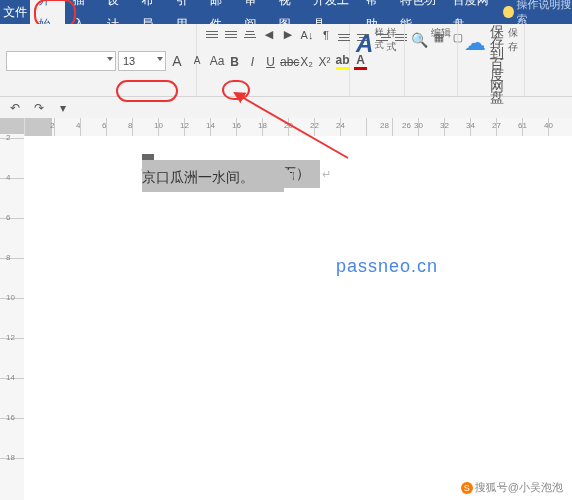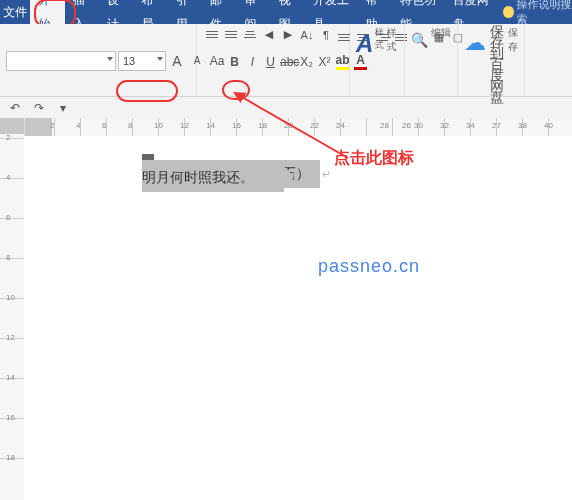--- a/index.html
+++ b/index.html
@@ -266,21 +266,21 @@
           <div class="num" style="left: 356px;">28</div>
           <div class="seg" style="left: 394px;"></div>
           <div class="num" style="left: 390px;">30</div>
           <div class="seg" style="left: 420px;"></div>
           <div class="num" style="left: 416px;">32</div>
           <div class="seg" style="left: 446px;"></div>
           <div class="num" style="left: 442px; text-align: right;">34</div>
           <div class="seg" style="left: 472px;"></div>
           <div class="num" style="left: 468px;">27</div>
           <div class="seg" style="left: 498px;"></div>
-          <div class="num" style="left: 494px;">38</div>
+          <div class="num" style="left: 494px;">61</div>
           <div class="seg" style="left: 524px;"></div>
           <div class="num" style="left: 520px;">40</div>
         </div>
   </div>
   <div class="vruler">
     <div class="darkseg" style="top:0;height:16px"></div>
     <div id="vrule">
           <div class="seg" style="top: 20px;"></div>
           <div style="position: absolute; top: 15px; left: 6px;">2</div>
           <div class="seg" style="top: 60px;"></div>
@@ -306,30 +306,30 @@
       <span class="ln title"><b>牧童</b>&nbsp;&nbsp;&nbsp;<span>（北宋.吕岩）</span><span class="ret">↵</span></span>
       <span class="ln"><span class="wavy">草铺横野</span>六七里，<span class="ret">↵</span></span>
       <span class="ln"><span class="wavy">笛弄</span>晚风三四声。<span class="ret">↵</span></span>
       <span class="ln"><span>归来饱饭黄昏后，</span><span class="ret">↵</span></span>
       <span class="ln"><span>不脱蓑衣卧月明。</span><span class="ret">↵</span></span>
       <span class="ln"><span class="ret">↵</span></span>
       <span class="ln"><span class="sel-block"><b>泊船瓜洲</b>&nbsp;&nbsp;&nbsp;<span>（北宋.王安石）</span></span><span class="ret">↵</span></span>
       <span class="ln"><span class="sel-row">京口瓜洲一水间，</span><span class="ret">↵</span></span>
       <span class="ln"><span class="sel-row">钟山只隔数重山。</span><span class="ret">↵</span></span>
       <span class="ln"><span class="sel-row">春风又绿江南岸，</span><span class="ret">↵</span></span>
-      <span class="ln"><span class="sel-row">明月何时照我还。</span><span class="ret">↵</span></span>
+      <span class="ln"><span class="sel-row">京口瓜洲一水间。</span><span class="ret">↵</span></span>
     </div>
   </div>
 </div>
 
 <svg class="arrow-svg" style="left:230px;top:90px" width="140" height="80">
   <defs>
         <marker id="ah" markerWidth="8" markerHeight="8" refX="2" refY="3" orient="auto">
           <path d="M0,0 L6,3 L0,6 Z" fill="#e33"></path>
         </marker>
       </defs>
   <line x1="118" y1="68" x2="10" y2="6" stroke="#e33" stroke-width="2" marker-end="url(#ah)"></line>
 </svg>
-<div class="ann-text" style="left:334px;top:148px">点击此图标</div>
-
-<div class="wm" style="left:318px;top:256px">passneo.cn</div>
+
+<div class="wm" style="left:336px;top:256px">passneo.cn</div>
+<div class="credit"><span class="ico">S</span><span>搜狐号@小吴泡泡</span></div>
 
 </div>
 
 </body></html>

